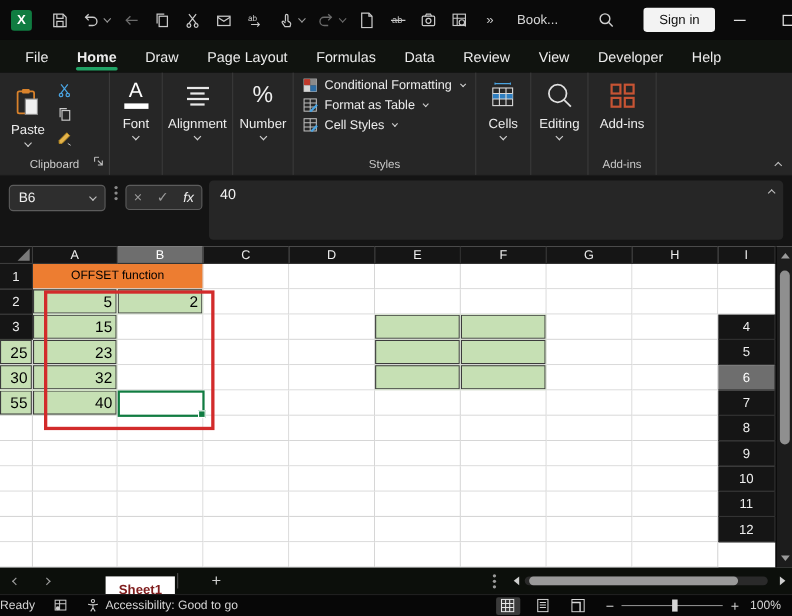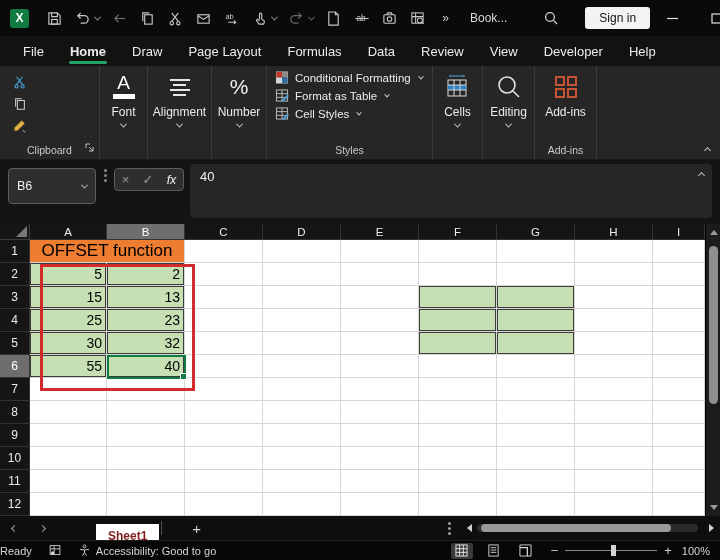--- a/index.html
+++ b/index.html
@@ -50,39 +50,39 @@
   .addins-group{width:58px;}
   .collapse{position:absolute;right:10px;bottom:6px;color:#bdbdbd;}
   .fonticon{width:34px;height:26px;display:flex;flex-direction:column;align-items:center;color:#fff;}
   .fonticon .A{font-size:19px;line-height:18px;font-weight:400;}
   .fonticon .bar{width:22px;height:5px;background:#fff;margin-top:2px;}
   .alignicon{display:flex;flex-direction:column;gap:3px;align-items:center;padding-top:5px;height:26px;}
   .alignicon i{display:block;height:2px;background:#e8e8e8;}
   .pcticon{font-size:21px;color:#f0f0f0;height:26px;line-height:26px;}
   
   .fbar{position:absolute;top:160px;left:0;width:720px;height:64px;background:#141414;}
-  .namebox{position:absolute;left:8px;top:8px;width:88px;height:36px;background:#2e2e2e;border:1px solid #5c5c5c;border-radius:4px;display:flex;align-items:center;padding:0 8px;font-size:12.5px;color:#f0f0f0;}
+  .namebox{position:absolute;left:8px;top:8px;width:88px;height:24px;background:#2e2e2e;border:1px solid #5c5c5c;border-radius:4px;display:flex;align-items:center;padding:0 8px;font-size:12.5px;color:#f0f0f0;}
   .namebox .chev{margin-left:auto;color:#bdbdbd;}
   .vdots{position:absolute;left:104px;top:14px;width:3px;height:3px;border-radius:50%;background:#8a8a8a;box-shadow:0 5px 0 #8a8a8a,0 -5px 0 #8a8a8a;}
   .fxgroup{position:absolute;left:114px;top:8px;width:70px;height:23px;background:#2e2e2e;border:1px solid #5c5c5c;border-radius:4px;display:flex;align-items:center;justify-content:space-around;font-size:13px;}
   .fxcancel,.fxenter{color:#9a9a9a;}
   .fxfx{color:#ededed;font-style:italic;font-size:12.5px;}
   .ffield{position:absolute;left:190px;top:4px;width:522px;height:54px;background:#262626;border-radius:4px;padding:5px 10px;font-size:13px;color:#f2f2f2;}
   .fcollapse{position:absolute;right:8px;top:9px;color:#bdbdbd;}
   
   .sheetarea{position:absolute;top:224px;left:0;width:720px;height:292px;background:#fff;}
   .grid{position:absolute;left:0;top:0;display:grid;grid-template-columns:30px 77px repeat(7,78px) 52px;grid-template-rows:16px repeat(12,23px);}
   .corner{background:#151515;position:relative;border-right:1px solid #3c3c3c;border-bottom:1px solid #3c3c3c;}
   .corner .tri{position:absolute;right:2px;bottom:2px;width:0;height:0;border-left:11px solid transparent;border-bottom:11px solid #7a7a7a;}
   .ch,.rh{background:#151515;color:#ededed;display:flex;align-items:center;justify-content:center;border-right:1px solid #333;border-bottom:1px solid #333;}
   .ch{font-size:11.5px;}
   .rh{font-size:12px;}
   .ch.sel,.rh.sel{background:#6e6e6e;color:#fff;}
   .cell{background:#fff;color:#000;font-size:14px;border-right:1px solid #d6d6d6;border-bottom:1px solid #d6d6d6;display:flex;align-items:center;overflow:hidden;}
-  .s-title{background:var(--orange,#ED7D31);justify-content:center;font-size:17px;}
+  .s-title{background:var(--orange,#ED7D31);justify-content:center;font-size:11px;}
   .s-data{background:var(--cellgreen,#C6E0B4);justify-content:flex-end;padding-right:4px;box-shadow:inset 0 0 0 1px #3c3c3c;}
   .s-range{background:var(--cellgreen,#C6E0B4);box-shadow:inset 0 0 0 1px #3c3c3c;}
   .selbox{position:absolute;left:107px;top:131px;width:79px;height:24px;border:2px solid var(--selgreen,#107C41);pointer-events:none;}
   .selbox::after{content:"";position:absolute;right:-3px;bottom:-3px;width:5px;height:5px;background:var(--selgreen,#107C41);border:1px solid #fff;}
   .redbox{position:absolute;left:40px;top:40px;width:155px;height:127px;border:3px solid var(--red,#D22B2B);pointer-events:none;}
   .vscroll{position:absolute;right:0;top:0;width:15px;height:292px;background:#1c1c1c;border-left:1px solid #000;}
   .vthumb{position:absolute;left:3px;top:22px;width:9px;height:158px;background:#8f8f8f;border-radius:5px;}
   .sarrow{position:absolute;left:4px;width:0;height:0;border-left:4px solid transparent;border-right:4px solid transparent;}
   .sarrow.up{top:6px;border-bottom:5px solid #9a9a9a;}
   .sarrow.down{bottom:6px;border-top:5px solid #9a9a9a;}
@@ -244,20 +244,29 @@
       <div class="rtab">Developer</div>
       <div class="rtab">Help</div>
     </div>
 
 </div>
 
 <div class="ribbon">
 
   <div class="rgroup clip">
     <div class="cliprow">
+      <div class="bigbtn">
+        <svg width="24" height="26" viewBox="0 0 24 26" fill="none">
+          <rect x="3" y="3" width="15" height="20" rx="1.5" stroke="#D9822B" stroke-width="1.6"></rect>
+          <rect x="7" y="1" width="7" height="4" rx="1" fill="#D9822B"></rect>
+          <rect x="10" y="10" width="11" height="14" fill="#f0f0f0" stroke="#8a8a8a"></rect>
+        </svg>
+        <span class="blabel">Paste</span>
+        <span class="chev"></span>
+      </div>
       <div class="smallcol">
         <span class="smallbtn">
           <svg width="14" height="14" viewBox="0 0 16 16" fill="none" stroke="#4aa3e0" stroke-width="1.3">
               <path d="M4 2l7 9M11 2L4 11"></path>
               <circle cx="4" cy="13" r="1.8"></circle>
               <circle cx="11" cy="13" r="1.8"></circle>
             </svg>
         </span>
         <span class="smallbtn">
           <svg width="14" height="14" viewBox="0 0 16 16" fill="none" stroke="#c9c9c9" stroke-width="1.2">
@@ -435,21 +444,20 @@
       <div class="cell s-data">2</div>
       <div class="cell"></div>
       <div class="cell"></div>
       <div class="cell"></div>
       <div class="cell"></div>
       <div class="cell"></div>
       <div class="cell"></div>
       <div class="cell"></div>
       <div class="rh">3</div>
       <div class="cell s-data">15</div>
-      <div class="cell s-data">13</div>
       <div class="cell"></div>
       <div class="cell"></div>
       <div class="cell"></div>
       <div class="cell s-range"></div>
       <div class="cell s-range"></div>
       <div class="cell"></div>
       <div class="cell"></div>
       <div class="rh">4</div>
       <div class="cell s-data">25</div>
       <div class="cell s-data">23</div>

